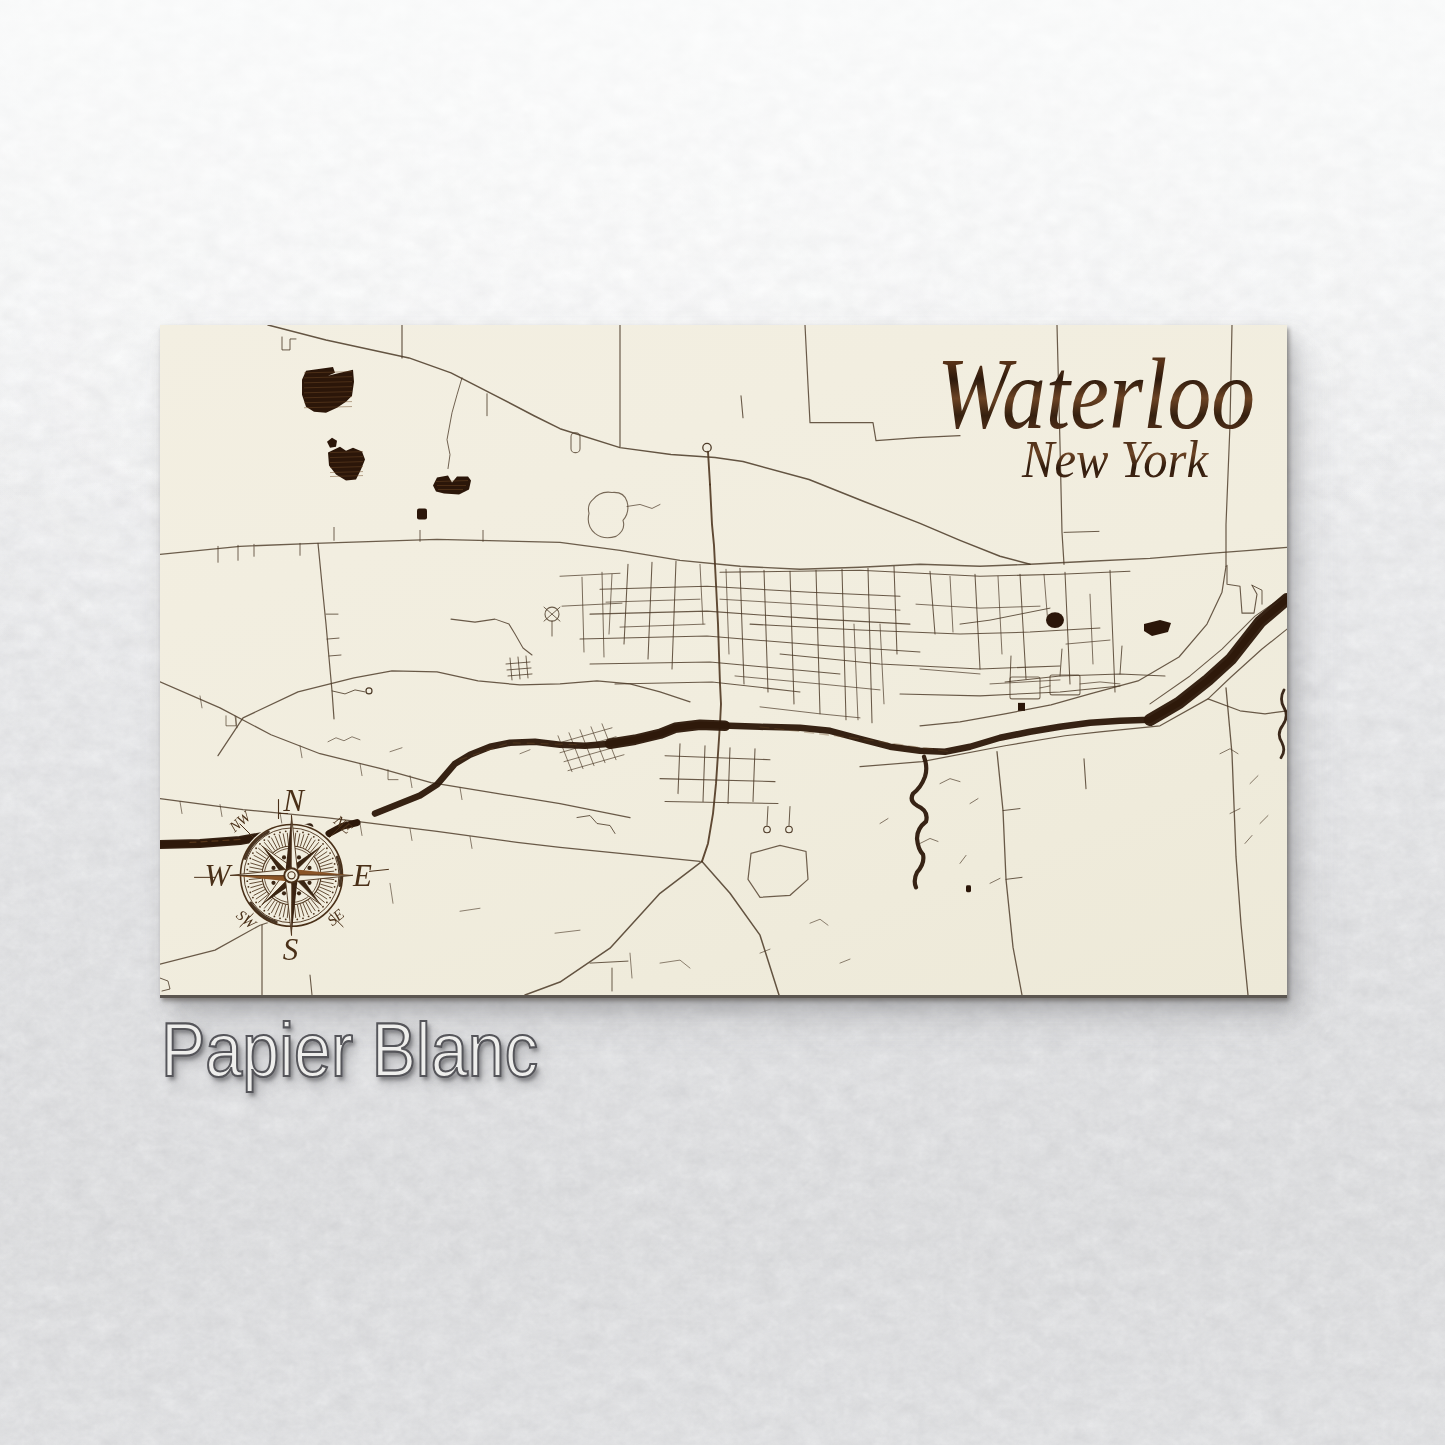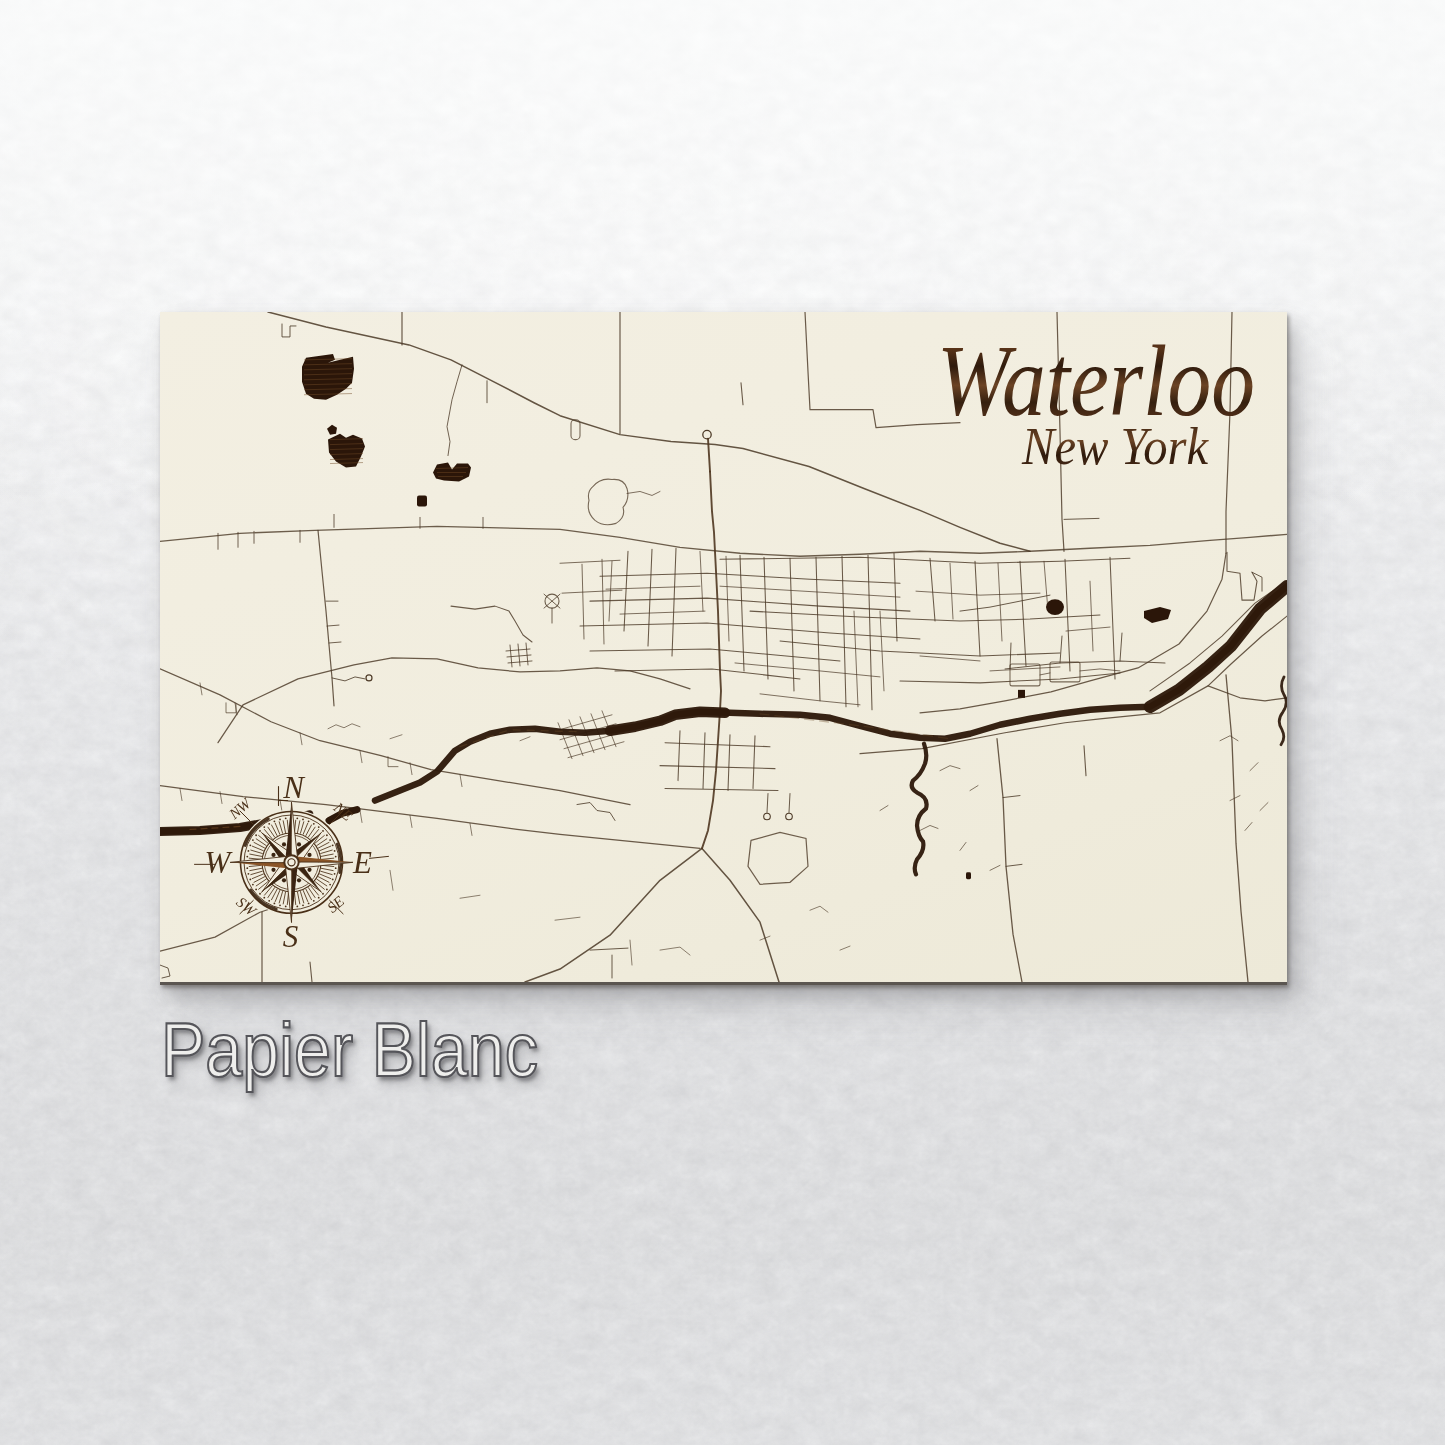--- a/index.html
+++ b/index.html
@@ -4,21 +4,21 @@
 <style>
   html,body { margin:0; padding:0; }
   body { width:1445px; height:1445px; overflow:hidden; position:relative;
          font-family:"Liberation Sans", sans-serif; }
   .bg { position:absolute; left:0; top:0; width:1445px; height:1445px;
         background:
           radial-gradient(120% 80% at 40% 6%, rgba(255,255,255,.85) 0%, rgba(255,255,255,0) 60%),
           linear-gradient(180deg,#fbfcfc 0%,#f5f6f7 20%,#eaebed 45%,#e0e1e3 65%,#dbdcde 85%,#dfe0e2 100%);
   }
   .grain { position:absolute; left:0; top:0; }
-  .card { position:absolute; left:160px; top:312px; width:1127px; height:670px;
+  .card { position:absolute; left:160px; top:325px; width:1127px; height:670px;
           background:linear-gradient(160deg,#f3efe2 0%,#f1edde 55%,#ede9d8 100%);
           border-bottom:3px solid #5b5650;
           box-shadow: 2px 3px 4px rgba(60,56,50,.45), 8px 12px 18px rgba(100,100,104,.32), 20px 26px 40px rgba(120,120,126,.16);
   }
   .card svg { display:block; }
   .plabel { position:absolute; left:161px; top:1006px;
             font-size:76px; letter-spacing:0px; color:#eeeeec;
             -webkit-text-stroke:2.2px #55555a;
             transform:scaleX(0.875); transform-origin:0 0;
             text-shadow:3px 4px 5px rgba(52,52,56,.55), 6px 8px 12px rgba(90,90,95,.35);

